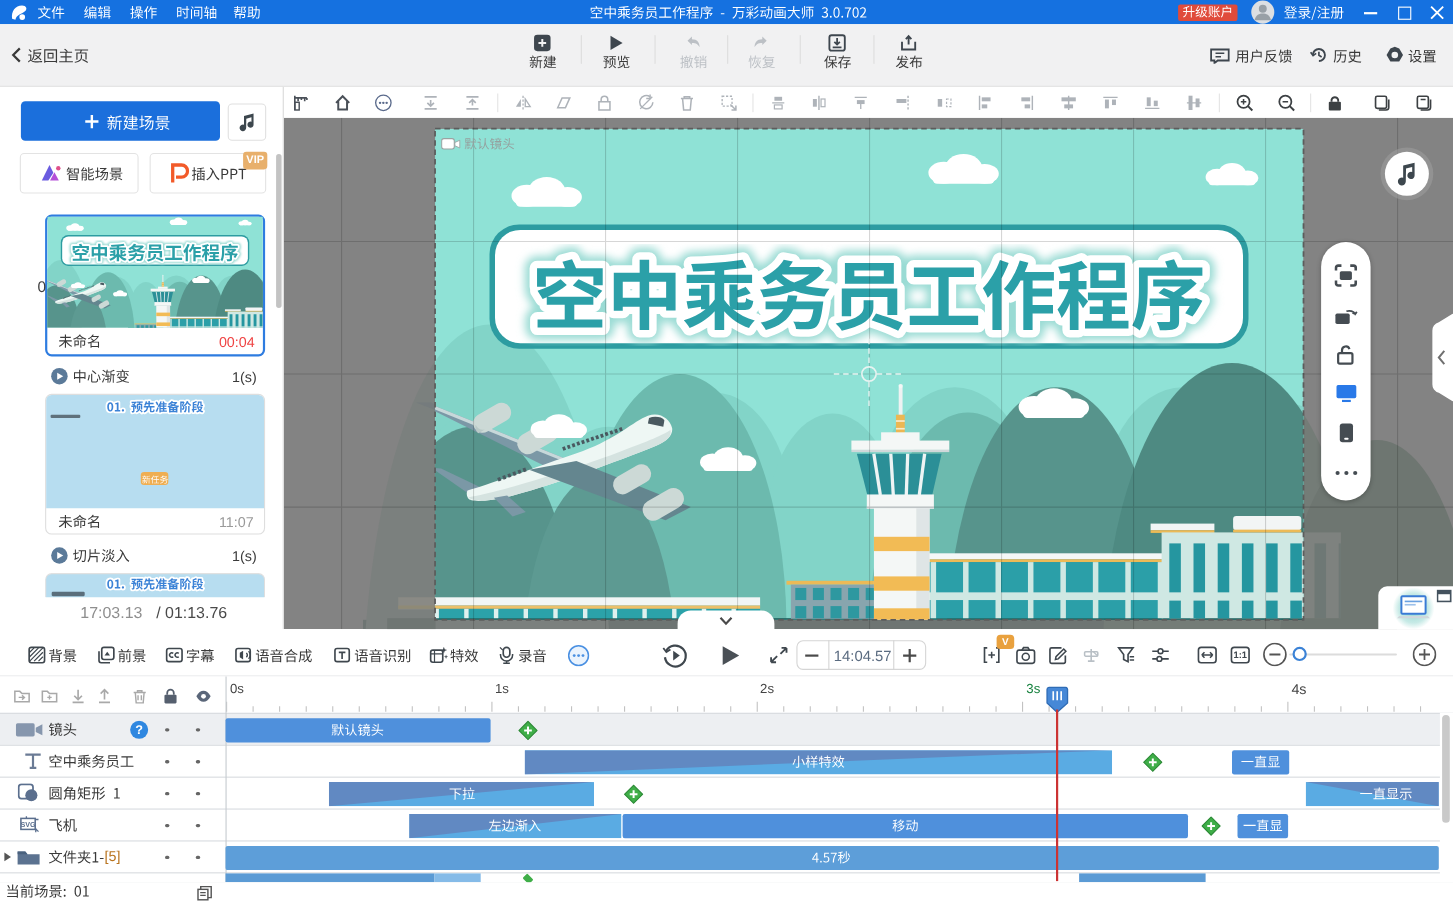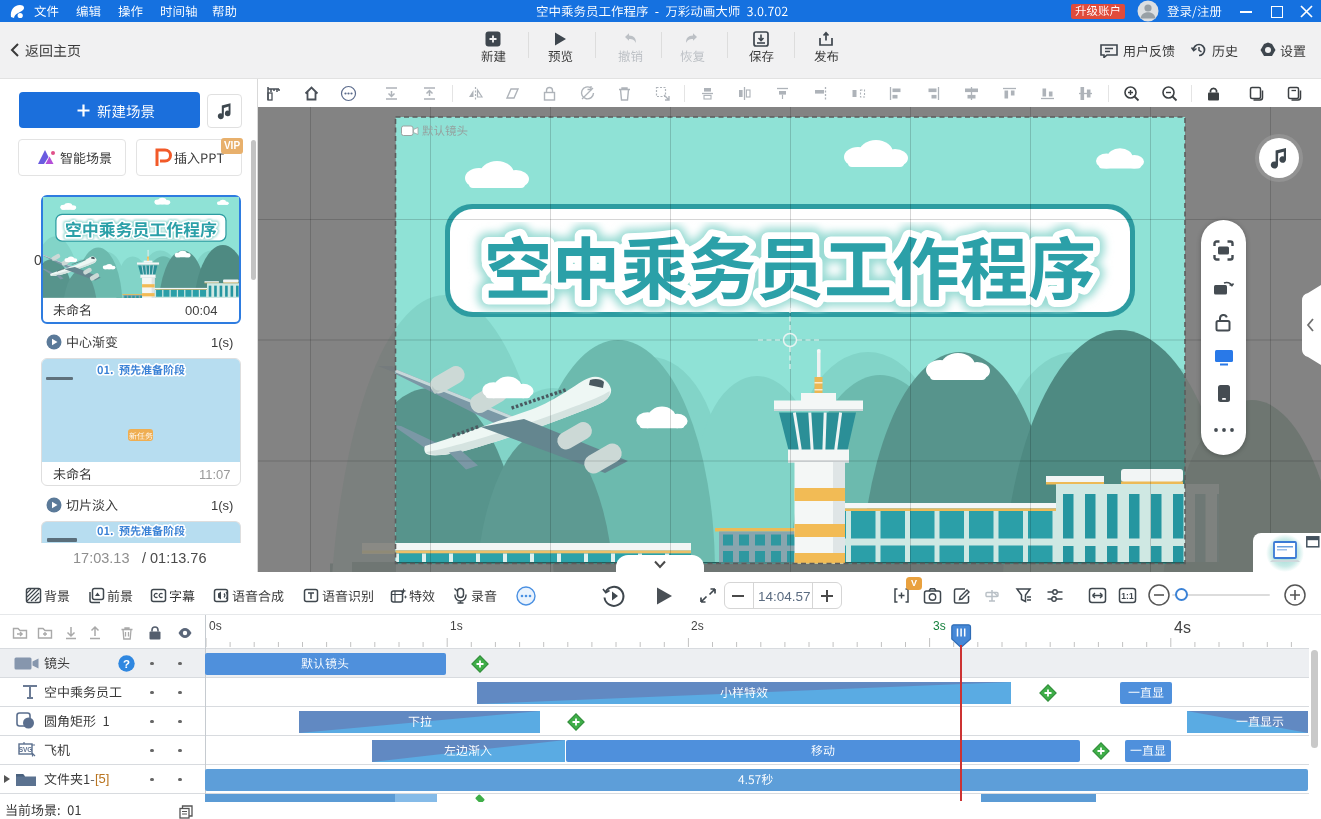--- a/index.html
+++ b/index.html
@@ -721,21 +721,21 @@
       <g transform="translate(484.0,294) scale(0.06800)">
         <path d="M540 -508C640 -459 783 -384 852 -340L934 -436C858 -479 711 -547 617 -590ZM377 -589C290 -524 179 -469 69 -435L137 -326L192 -351L192 -249L432 -249L432 -53L69 -53L69 56L935 56L935 -53L560 -53L560 -249L815 -249L815 -356L203 -356C295 -400 389 -457 460 -515ZM402 -824C414 -798 426 -766 436 -737L62 -737L62 -491L180 -491L180 -628L815 -628L815 -511L940 -511L940 -737L584 -737C570 -774 547 -822 530 -859ZM1434 -850L1434 -676L1088 -676L1088 -169L1208 -169L1208 -224L1434 -224L1434 89L1561 89L1561 -224L1788 -224L1788 -174L1914 -174L1914 -676L1561 -676L1561 -850ZM1208 -342L1208 -558L1434 -558L1434 -342ZM1788 -342L1561 -342L1561 -558L1788 -558ZM2850 -491C2821 -475 2782 -457 2742 -442L2742 -521L2633 -521L2633 -307C2633 -267 2637 -238 2648 -218C2615 -249 2587 -282 2564 -317L2564 -541L2937 -541L2937 -649L2564 -649L2564 -712C2672 -720 2774 -732 2861 -746L2809 -850C2632 -819 2359 -800 2122 -794C2133 -768 2146 -723 2148 -693C2240 -694 2339 -697 2437 -703L2437 -649L2062 -649L2062 -541L2437 -541L2437 -320C2417 -290 2393 -261 2366 -234L2366 -518L2254 -518L2254 -464L2093 -464L2093 -371L2254 -371L2254 -316C2181 -307 2113 -300 2061 -295L2081 -196L2254 -223L2254 -188L2315 -188C2234 -122 2133 -70 2024 -41C2050 -16 2084 30 2102 60C2232 15 2347 -62 2437 -161L2437 89L2564 89L2564 -161C2652 -60 2765 18 2896 63C2913 31 2947 -15 2973 -38C2862 -67 2760 -121 2679 -189C2696 -182 2719 -179 2750 -179C2769 -179 2823 -179 2843 -179C2911 -179 2940 -204 2953 -298C2922 -305 2877 -321 2857 -338C2854 -286 2849 -278 2831 -278C2818 -278 2778 -278 2768 -278C2746 -278 2742 -281 2742 -307L2742 -347C2800 -362 2864 -382 2919 -404ZM3418 -378C3414 -347 3408 -319 3401 -293L3117 -293L3117 -190L3357 -190C3298 -96 3198 -41 3051 -11C3073 12 3109 63 3121 88C3302 38 3420 -44 3488 -190L3757 -190C3742 -97 3724 -47 3703 -31C3690 -21 3676 -20 3655 -20C3625 -20 3553 -21 3487 -27C3507 1 3523 45 3525 76C3590 79 3655 80 3692 77C3738 75 3770 67 3798 40C3837 7 3861 -73 3883 -245C3887 -260 3889 -293 3889 -293L3525 -293C3532 -317 3537 -342 3542 -368ZM3704 -654C3649 -611 3579 -575 3500 -546C3432 -572 3376 -606 3335 -649L3341 -654ZM3360 -851C3310 -765 3216 -675 3073 -611C3096 -591 3130 -546 3143 -518C3185 -540 3223 -563 3258 -587C3289 -556 3324 -528 3363 -504C3261 -478 3152 -461 3043 -452C3061 -425 3081 -377 3089 -348C3231 -364 3373 -392 3501 -437C3616 -394 3752 -370 3905 -359C3920 -390 3948 -438 3972 -464C3856 -469 3747 -481 3652 -501C3756 -555 3842 -624 3901 -712L3827 -759L3808 -754L3433 -754C3451 -777 3467 -801 3482 -826ZM4304 -708L4698 -708L4698 -631L4304 -631ZM4178 -809L4178 -529L4832 -529L4832 -809ZM4428 -309L4428 -222C4428 -155 4398 -62 4054 1C4084 26 4121 72 4137 99C4499 17 4559 -112 4559 -219L4559 -309ZM4536 -43C4650 -5 4811 57 4890 97L4951 -5C4867 -44 4702 -100 4594 -133ZM4136 -465L4136 -97L4261 -97L4261 -354L4746 -354L4746 -111L4878 -111L4878 -465ZM5045 -101L5045 20L5959 20L5959 -101L5565 -101L5565 -620L5903 -620L5903 -746L5100 -746L5100 -620L5428 -620L5428 -101ZM6516 -840C6470 -696 6391 -551 6302 -461C6328 -442 6375 -399 6394 -377C6440 -429 6485 -497 6526 -572L6563 -572L6563 89L6687 89L6687 -133L6960 -133L6960 -245L6687 -245L6687 -358L6947 -358L6947 -467L6687 -467L6687 -572L6972 -572L6972 -686L6582 -686C6600 -727 6617 -769 6631 -810ZM6251 -846C6200 -703 6113 -560 6022 -470C6043 -440 6077 -371 6088 -342C6109 -364 6130 -388 6150 -414L6150 88L6271 88L6271 -600C6308 -668 6341 -739 6367 -809ZM7570 -711L7804 -711L7804 -573L7570 -573ZM7459 -812L7459 -472L7920 -472L7920 -812ZM7451 -226L7451 -125L7626 -125L7626 -37L7388 -37L7388 68L7969 68L7969 -37L7746 -37L7746 -125L7923 -125L7923 -226L7746 -226L7746 -309L7947 -309L7947 -412L7427 -412L7427 -309L7626 -309L7626 -226ZM7340 -839C7263 -805 7140 -775 7029 -757C7042 -732 7057 -692 7063 -665C7102 -670 7143 -677 7185 -684L7185 -568L7041 -568L7041 -457L7169 -457C7133 -360 7076 -252 7020 -187C7039 -157 7065 -107 7076 -73C7115 -123 7153 -194 7185 -271L7185 89L7301 89L7301 -303C7325 -266 7349 -227 7361 -201L7430 -296C7411 -318 7328 -405 7301 -427L7301 -457L7408 -457L7408 -568L7301 -568L7301 -710C7344 -720 7385 -733 7421 -747ZM8370 -406C8417 -385 8473 -358 8524 -332L8252 -332L8252 -231L8525 -231L8525 -35C8525 -22 8520 -18 8500 -18C8482 -17 8409 -18 8350 -20C8366 11 8384 57 8389 90C8476 90 8540 91 8586 74C8633 58 8646 28 8646 -32L8646 -231L8789 -231C8769 -196 8747 -162 8728 -136L8824 -92C8867 -147 8917 -230 8957 -304L8871 -339L8852 -332L8713 -332L8721 -340L8672 -367C8750 -415 8824 -477 8881 -535L8805 -594L8778 -588L8299 -588L8299 -493L8678 -493C8646 -465 8610 -437 8574 -416C8528 -437 8481 -457 8442 -473ZM8459 -826L8490 -747L8109 -747L8109 -474C8109 -326 8103 -116 8019 27C8047 40 8099 74 8120 94C8211 -63 8226 -310 8226 -473L8226 -636L8957 -636L8957 -747L8628 -747C8615 -780 8595 -824 8578 -858Z" fill="none" stroke="#9adbd4" stroke-width="330" stroke-linejoin="round" filter="url(#blurg)"></path>
         <path d="M540 -508C640 -459 783 -384 852 -340L934 -436C858 -479 711 -547 617 -590ZM377 -589C290 -524 179 -469 69 -435L137 -326L192 -351L192 -249L432 -249L432 -53L69 -53L69 56L935 56L935 -53L560 -53L560 -249L815 -249L815 -356L203 -356C295 -400 389 -457 460 -515ZM402 -824C414 -798 426 -766 436 -737L62 -737L62 -491L180 -491L180 -628L815 -628L815 -511L940 -511L940 -737L584 -737C570 -774 547 -822 530 -859ZM1434 -850L1434 -676L1088 -676L1088 -169L1208 -169L1208 -224L1434 -224L1434 89L1561 89L1561 -224L1788 -224L1788 -174L1914 -174L1914 -676L1561 -676L1561 -850ZM1208 -342L1208 -558L1434 -558L1434 -342ZM1788 -342L1561 -342L1561 -558L1788 -558ZM2850 -491C2821 -475 2782 -457 2742 -442L2742 -521L2633 -521L2633 -307C2633 -267 2637 -238 2648 -218C2615 -249 2587 -282 2564 -317L2564 -541L2937 -541L2937 -649L2564 -649L2564 -712C2672 -720 2774 -732 2861 -746L2809 -850C2632 -819 2359 -800 2122 -794C2133 -768 2146 -723 2148 -693C2240 -694 2339 -697 2437 -703L2437 -649L2062 -649L2062 -541L2437 -541L2437 -320C2417 -290 2393 -261 2366 -234L2366 -518L2254 -518L2254 -464L2093 -464L2093 -371L2254 -371L2254 -316C2181 -307 2113 -300 2061 -295L2081 -196L2254 -223L2254 -188L2315 -188C2234 -122 2133 -70 2024 -41C2050 -16 2084 30 2102 60C2232 15 2347 -62 2437 -161L2437 89L2564 89L2564 -161C2652 -60 2765 18 2896 63C2913 31 2947 -15 2973 -38C2862 -67 2760 -121 2679 -189C2696 -182 2719 -179 2750 -179C2769 -179 2823 -179 2843 -179C2911 -179 2940 -204 2953 -298C2922 -305 2877 -321 2857 -338C2854 -286 2849 -278 2831 -278C2818 -278 2778 -278 2768 -278C2746 -278 2742 -281 2742 -307L2742 -347C2800 -362 2864 -382 2919 -404ZM3418 -378C3414 -347 3408 -319 3401 -293L3117 -293L3117 -190L3357 -190C3298 -96 3198 -41 3051 -11C3073 12 3109 63 3121 88C3302 38 3420 -44 3488 -190L3757 -190C3742 -97 3724 -47 3703 -31C3690 -21 3676 -20 3655 -20C3625 -20 3553 -21 3487 -27C3507 1 3523 45 3525 76C3590 79 3655 80 3692 77C3738 75 3770 67 3798 40C3837 7 3861 -73 3883 -245C3887 -260 3889 -293 3889 -293L3525 -293C3532 -317 3537 -342 3542 -368ZM3704 -654C3649 -611 3579 -575 3500 -546C3432 -572 3376 -606 3335 -649L3341 -654ZM3360 -851C3310 -765 3216 -675 3073 -611C3096 -591 3130 -546 3143 -518C3185 -540 3223 -563 3258 -587C3289 -556 3324 -528 3363 -504C3261 -478 3152 -461 3043 -452C3061 -425 3081 -377 3089 -348C3231 -364 3373 -392 3501 -437C3616 -394 3752 -370 3905 -359C3920 -390 3948 -438 3972 -464C3856 -469 3747 -481 3652 -501C3756 -555 3842 -624 3901 -712L3827 -759L3808 -754L3433 -754C3451 -777 3467 -801 3482 -826ZM4304 -708L4698 -708L4698 -631L4304 -631ZM4178 -809L4178 -529L4832 -529L4832 -809ZM4428 -309L4428 -222C4428 -155 4398 -62 4054 1C4084 26 4121 72 4137 99C4499 17 4559 -112 4559 -219L4559 -309ZM4536 -43C4650 -5 4811 57 4890 97L4951 -5C4867 -44 4702 -100 4594 -133ZM4136 -465L4136 -97L4261 -97L4261 -354L4746 -354L4746 -111L4878 -111L4878 -465ZM5045 -101L5045 20L5959 20L5959 -101L5565 -101L5565 -620L5903 -620L5903 -746L5100 -746L5100 -620L5428 -620L5428 -101ZM6516 -840C6470 -696 6391 -551 6302 -461C6328 -442 6375 -399 6394 -377C6440 -429 6485 -497 6526 -572L6563 -572L6563 89L6687 89L6687 -133L6960 -133L6960 -245L6687 -245L6687 -358L6947 -358L6947 -467L6687 -467L6687 -572L6972 -572L6972 -686L6582 -686C6600 -727 6617 -769 6631 -810ZM6251 -846C6200 -703 6113 -560 6022 -470C6043 -440 6077 -371 6088 -342C6109 -364 6130 -388 6150 -414L6150 88L6271 88L6271 -600C6308 -668 6341 -739 6367 -809ZM7570 -711L7804 -711L7804 -573L7570 -573ZM7459 -812L7459 -472L7920 -472L7920 -812ZM7451 -226L7451 -125L7626 -125L7626 -37L7388 -37L7388 68L7969 68L7969 -37L7746 -37L7746 -125L7923 -125L7923 -226L7746 -226L7746 -309L7947 -309L7947 -412L7427 -412L7427 -309L7626 -309L7626 -226ZM7340 -839C7263 -805 7140 -775 7029 -757C7042 -732 7057 -692 7063 -665C7102 -670 7143 -677 7185 -684L7185 -568L7041 -568L7041 -457L7169 -457C7133 -360 7076 -252 7020 -187C7039 -157 7065 -107 7076 -73C7115 -123 7153 -194 7185 -271L7185 89L7301 89L7301 -303C7325 -266 7349 -227 7361 -201L7430 -296C7411 -318 7328 -405 7301 -427L7301 -457L7408 -457L7408 -568L7301 -568L7301 -710C7344 -720 7385 -733 7421 -747ZM8370 -406C8417 -385 8473 -358 8524 -332L8252 -332L8252 -231L8525 -231L8525 -35C8525 -22 8520 -18 8500 -18C8482 -17 8409 -18 8350 -20C8366 11 8384 57 8389 90C8476 90 8540 91 8586 74C8633 58 8646 28 8646 -32L8646 -231L8789 -231C8769 -196 8747 -162 8728 -136L8824 -92C8867 -147 8917 -230 8957 -304L8871 -339L8852 -332L8713 -332L8721 -340L8672 -367C8750 -415 8824 -477 8881 -535L8805 -594L8778 -588L8299 -588L8299 -493L8678 -493C8646 -465 8610 -437 8574 -416C8528 -437 8481 -457 8442 -473ZM8459 -826L8490 -747L8109 -747L8109 -474C8109 -326 8103 -116 8019 27C8047 40 8099 74 8120 94C8211 -63 8226 -310 8226 -473L8226 -636L8957 -636L8957 -747L8628 -747C8615 -780 8595 -824 8578 -858Z" fill="none" stroke="#ffffff" stroke-width="200" stroke-linejoin="round"></path>
         <path d="M540 -508C640 -459 783 -384 852 -340L934 -436C858 -479 711 -547 617 -590ZM377 -589C290 -524 179 -469 69 -435L137 -326L192 -351L192 -249L432 -249L432 -53L69 -53L69 56L935 56L935 -53L560 -53L560 -249L815 -249L815 -356L203 -356C295 -400 389 -457 460 -515ZM402 -824C414 -798 426 -766 436 -737L62 -737L62 -491L180 -491L180 -628L815 -628L815 -511L940 -511L940 -737L584 -737C570 -774 547 -822 530 -859ZM1434 -850L1434 -676L1088 -676L1088 -169L1208 -169L1208 -224L1434 -224L1434 89L1561 89L1561 -224L1788 -224L1788 -174L1914 -174L1914 -676L1561 -676L1561 -850ZM1208 -342L1208 -558L1434 -558L1434 -342ZM1788 -342L1561 -342L1561 -558L1788 -558ZM2850 -491C2821 -475 2782 -457 2742 -442L2742 -521L2633 -521L2633 -307C2633 -267 2637 -238 2648 -218C2615 -249 2587 -282 2564 -317L2564 -541L2937 -541L2937 -649L2564 -649L2564 -712C2672 -720 2774 -732 2861 -746L2809 -850C2632 -819 2359 -800 2122 -794C2133 -768 2146 -723 2148 -693C2240 -694 2339 -697 2437 -703L2437 -649L2062 -649L2062 -541L2437 -541L2437 -320C2417 -290 2393 -261 2366 -234L2366 -518L2254 -518L2254 -464L2093 -464L2093 -371L2254 -371L2254 -316C2181 -307 2113 -300 2061 -295L2081 -196L2254 -223L2254 -188L2315 -188C2234 -122 2133 -70 2024 -41C2050 -16 2084 30 2102 60C2232 15 2347 -62 2437 -161L2437 89L2564 89L2564 -161C2652 -60 2765 18 2896 63C2913 31 2947 -15 2973 -38C2862 -67 2760 -121 2679 -189C2696 -182 2719 -179 2750 -179C2769 -179 2823 -179 2843 -179C2911 -179 2940 -204 2953 -298C2922 -305 2877 -321 2857 -338C2854 -286 2849 -278 2831 -278C2818 -278 2778 -278 2768 -278C2746 -278 2742 -281 2742 -307L2742 -347C2800 -362 2864 -382 2919 -404ZM3418 -378C3414 -347 3408 -319 3401 -293L3117 -293L3117 -190L3357 -190C3298 -96 3198 -41 3051 -11C3073 12 3109 63 3121 88C3302 38 3420 -44 3488 -190L3757 -190C3742 -97 3724 -47 3703 -31C3690 -21 3676 -20 3655 -20C3625 -20 3553 -21 3487 -27C3507 1 3523 45 3525 76C3590 79 3655 80 3692 77C3738 75 3770 67 3798 40C3837 7 3861 -73 3883 -245C3887 -260 3889 -293 3889 -293L3525 -293C3532 -317 3537 -342 3542 -368ZM3704 -654C3649 -611 3579 -575 3500 -546C3432 -572 3376 -606 3335 -649L3341 -654ZM3360 -851C3310 -765 3216 -675 3073 -611C3096 -591 3130 -546 3143 -518C3185 -540 3223 -563 3258 -587C3289 -556 3324 -528 3363 -504C3261 -478 3152 -461 3043 -452C3061 -425 3081 -377 3089 -348C3231 -364 3373 -392 3501 -437C3616 -394 3752 -370 3905 -359C3920 -390 3948 -438 3972 -464C3856 -469 3747 -481 3652 -501C3756 -555 3842 -624 3901 -712L3827 -759L3808 -754L3433 -754C3451 -777 3467 -801 3482 -826ZM4304 -708L4698 -708L4698 -631L4304 -631ZM4178 -809L4178 -529L4832 -529L4832 -809ZM4428 -309L4428 -222C4428 -155 4398 -62 4054 1C4084 26 4121 72 4137 99C4499 17 4559 -112 4559 -219L4559 -309ZM4536 -43C4650 -5 4811 57 4890 97L4951 -5C4867 -44 4702 -100 4594 -133ZM4136 -465L4136 -97L4261 -97L4261 -354L4746 -354L4746 -111L4878 -111L4878 -465ZM5045 -101L5045 20L5959 20L5959 -101L5565 -101L5565 -620L5903 -620L5903 -746L5100 -746L5100 -620L5428 -620L5428 -101ZM6516 -840C6470 -696 6391 -551 6302 -461C6328 -442 6375 -399 6394 -377C6440 -429 6485 -497 6526 -572L6563 -572L6563 89L6687 89L6687 -133L6960 -133L6960 -245L6687 -245L6687 -358L6947 -358L6947 -467L6687 -467L6687 -572L6972 -572L6972 -686L6582 -686C6600 -727 6617 -769 6631 -810ZM6251 -846C6200 -703 6113 -560 6022 -470C6043 -440 6077 -371 6088 -342C6109 -364 6130 -388 6150 -414L6150 88L6271 88L6271 -600C6308 -668 6341 -739 6367 -809ZM7570 -711L7804 -711L7804 -573L7570 -573ZM7459 -812L7459 -472L7920 -472L7920 -812ZM7451 -226L7451 -125L7626 -125L7626 -37L7388 -37L7388 68L7969 68L7969 -37L7746 -37L7746 -125L7923 -125L7923 -226L7746 -226L7746 -309L7947 -309L7947 -412L7427 -412L7427 -309L7626 -309L7626 -226ZM7340 -839C7263 -805 7140 -775 7029 -757C7042 -732 7057 -692 7063 -665C7102 -670 7143 -677 7185 -684L7185 -568L7041 -568L7041 -457L7169 -457C7133 -360 7076 -252 7020 -187C7039 -157 7065 -107 7076 -73C7115 -123 7153 -194 7185 -271L7185 89L7301 89L7301 -303C7325 -266 7349 -227 7361 -201L7430 -296C7411 -318 7328 -405 7301 -427L7301 -457L7408 -457L7408 -568L7301 -568L7301 -710C7344 -720 7385 -733 7421 -747ZM8370 -406C8417 -385 8473 -358 8524 -332L8252 -332L8252 -231L8525 -231L8525 -35C8525 -22 8520 -18 8500 -18C8482 -17 8409 -18 8350 -20C8366 11 8384 57 8389 90C8476 90 8540 91 8586 74C8633 58 8646 28 8646 -32L8646 -231L8789 -231C8769 -196 8747 -162 8728 -136L8824 -92C8867 -147 8917 -230 8957 -304L8871 -339L8852 -332L8713 -332L8721 -340L8672 -367C8750 -415 8824 -477 8881 -535L8805 -594L8778 -588L8299 -588L8299 -493L8678 -493C8646 -465 8610 -437 8574 -416C8528 -437 8481 -457 8442 -473ZM8459 -826L8490 -747L8109 -747L8109 -474C8109 -326 8103 -116 8019 27C8047 40 8099 74 8120 94C8211 -63 8226 -310 8226 -473L8226 -636L8957 -636L8957 -747L8628 -747C8615 -780 8595 -824 8578 -858Z" fill="#2ba0a8"></path>
       </g>
     </g>
   </svg>
 <svg class="tp" style="left:53.0px;top:315.0px">
     <path transform="scale(0.01300)" d="M459 -839L459 -676L133 -676L133 -602L459 -602L459 -429L62 -429L62 -355L416 -355C326 -226 174 -101 34 -39C51 -24 76 5 89 24C221 -44 362 -163 459 -296L459 80L538 80L538 -300C636 -166 778 -42 911 25C924 5 949 -25 966 -40C826 -101 673 -226 581 -355L942 -355L942 -429L538 -429L538 -602L874 -602L874 -676L538 -676L538 -839ZM1505 -852C1411 -718 1219 -591 1034 -542C1050 -522 1068 -491 1078 -469C1151 -493 1226 -529 1296 -571L1296 -508L1696 -508L1696 -575C1765 -532 1839 -497 1911 -474C1924 -496 1948 -529 1967 -546C1808 -586 1638 -683 1547 -786L1565 -809ZM1304 -576C1378 -622 1447 -677 1503 -735C1555 -677 1621 -622 1694 -576ZM1128 -425L1128 3L1197 3L1197 -82L1433 -82L1433 -425ZM1197 -358L1362 -358L1362 -149L1197 -149ZM1539 -425L1539 81L1612 81L1612 -357L1804 -357L1804 -143C1804 -131 1800 -127 1786 -126C1772 -126 1724 -126 1668 -127C1677 -106 1687 -78 1690 -57C1766 -57 1813 -57 1841 -69C1870 -82 1877 -103 1877 -143L1877 -425ZM2263 -529C2314 -494 2373 -446 2417 -406C2300 -344 2171 -299 2047 -273C2061 -256 2079 -224 2086 -204C2141 -217 2197 -233 2252 -253L2252 79L2327 79L2327 27L2773 27L2773 79L2849 79L2849 -340L2451 -340C2617 -429 2762 -553 2844 -713L2794 -744L2781 -740L2427 -740C2451 -768 2473 -797 2492 -826L2406 -843C2347 -747 2233 -636 2069 -559C2087 -546 2111 -519 2122 -501C2217 -550 2296 -609 2361 -671L2733 -671C2674 -583 2587 -508 2487 -445C2440 -486 2374 -536 2321 -572ZM2773 -42L2327 -42L2327 -271L2773 -271Z" fill="#3a3a3a"></path>
   </svg>
-<div class="t" style="left:185px;top:303px;font-size:13px;color:#404040">00:04</div>
+<div class="t" style="left:199px;top:303px;font-size:13px;color:#ef4444">00:04</div>
 <svg class="a" style="left:46px;top:334px" width="16" height="16">
     <circle cx="8" cy="8" r="7.5" fill="#5b7a99"></circle>
     <path d="M6 4.8 L11.5 8 L6 11.2 Z" fill="#fff"></path>
   </svg>
 <svg class="tp" style="left:66.0px;top:347.0px">
     <path transform="scale(0.01300)" d="M458 -840L458 -661L96 -661L96 -186L171 -186L171 -248L458 -248L458 79L537 79L537 -248L825 -248L825 -191L902 -191L902 -661L537 -661L537 -840ZM171 -322L171 -588L458 -588L458 -322ZM825 -322L537 -322L537 -588L825 -588ZM1295 -561L1295 -65C1295 34 1327 62 1435 62C1458 62 1612 62 1637 62C1750 62 1773 6 1784 -184C1763 -190 1731 -204 1712 -218C1705 -45 1696 -9 1634 -9C1599 -9 1468 -9 1441 -9C1384 -9 1373 -18 1373 -65L1373 -561ZM1135 -486C1120 -367 1087 -210 1044 -108L1120 -76C1161 -184 1192 -353 1207 -472ZM1761 -485C1817 -367 1872 -208 1892 -105L1966 -135C1945 -238 1889 -392 1831 -512ZM1342 -756C1437 -689 1555 -590 1611 -527L1665 -584C1607 -647 1487 -741 1393 -805ZM2081 -776C2137 -745 2209 -697 2243 -665L2289 -726C2253 -756 2180 -800 2126 -829ZM2038 -506C2095 -477 2170 -433 2207 -404L2251 -465C2212 -493 2137 -534 2080 -561ZM2058 27L2126 67C2169 -25 2220 -148 2257 -253L2197 -292C2156 -180 2099 -50 2058 27ZM2298 -329C2306 -338 2336 -344 2368 -344L2441 -344L2441 -208C2375 -193 2315 -179 2268 -169L2286 -98L2441 -139L2441 76L2508 76L2508 -157L2616 -186L2609 -249L2508 -224L2508 -344L2602 -344L2602 -412L2508 -412L2508 -564L2441 -564L2441 -412L2358 -412C2383 -482 2407 -565 2425 -651L2606 -651L2606 -720L2439 -720C2446 -756 2452 -792 2456 -827L2387 -838C2384 -799 2378 -759 2372 -720L2285 -720L2285 -651L2359 -651C2343 -569 2325 -500 2317 -475C2304 -430 2291 -397 2275 -392C2283 -376 2294 -343 2298 -329ZM2644 -748L2644 -417C2644 -259 2635 -99 2558 39C2575 50 2598 67 2611 82C2697 -68 2710 -235 2710 -416L2710 -457L2811 -457L2811 76L2877 76L2877 -457L2958 -457L2958 -522L2710 -522L2710 -697C2789 -712 2876 -734 2938 -764L2893 -827C2833 -795 2731 -767 2644 -748ZM3223 -629C3193 -558 3143 -486 3088 -438C3105 -429 3133 -409 3147 -397C3200 -450 3257 -530 3290 -611ZM3691 -591C3752 -534 3825 -450 3861 -396L3920 -435C3885 -487 3812 -567 3747 -623ZM3432 -831C3450 -803 3470 -767 3483 -738L3070 -738L3070 -671L3347 -671L3347 -367L3422 -367L3422 -671L3576 -671L3576 -368L3651 -368L3651 -671L3930 -671L3930 -738L3567 -738C3554 -769 3527 -816 3504 -849ZM3133 -339L3133 -272L3213 -272C3266 -193 3338 -128 3424 -75C3312 -30 3183 -1 3052 16C3065 32 3083 63 3089 82C3233 59 3375 22 3499 -34C3617 24 3758 62 3913 82C3922 62 3940 33 3956 16C3815 1 3686 -29 3576 -74C3680 -133 3766 -210 3823 -309L3775 -342L3762 -339ZM3296 -272L3709 -272C3658 -206 3585 -152 3500 -109C3416 -153 3347 -207 3296 -272Z" fill="#3a3a3a"></path>
   </svg>
 <div class="t" style="left:211px;top:335px;font-size:13px;color:#3a3a3a">1(s)</div>
 <div class="a" style="left:41px;top:358px;width:200px;height:128px;background:#fff;border:1px solid #dedede;border-radius:6px"></div>
 <div class="a" style="left:42px;top:359px;width:198px;height:103px;background:#b7ddf0;border-radius:5px 5px 0 0"></div>
@@ -921,21 +921,21 @@
     <path d="M1.5 8 C3.5 4.5 5.5 3 8 3 C10.5 3 12.5 4.5 14.5 8 C12.5 11.5 10.5 13 8 13 C5.5 13 3.5 11.5 1.5 8 Z" fill="#5a6679"></path>
     <circle cx="8" cy="8" r="2.2" fill="#fff"></circle>
   </svg>
 <svg class="a" style="left:205px;top:615px" width="1104" height="33" viewBox="205 615 1104 33">
     <path d="M206.0 638 V647 M230.1 642 V647 M254.2 642 V647 M278.4 642 V647 M302.5 642 V647 M326.6 642 V647 M350.7 642 V647 M374.8 642 V647 M399.0 642 V647 M423.1 642 V647 M447.2 638 V647 M471.3 642 V647 M495.4 642 V647 M519.6 642 V647 M543.7 642 V647 M567.8 642 V647 M591.9 642 V647 M616.0 642 V647 M640.2 642 V647 M664.3 642 V647 M688.4 638 V647 M712.5 642 V647 M736.6 642 V647 M760.8 642 V647 M784.9 642 V647 M809.0 642 V647 M833.1 642 V647 M857.2 642 V647 M881.4 642 V647 M905.5 642 V647 M929.6 638 V647 M953.7 642 V647 M977.8 642 V647 M1002.0 642 V647 M1026.1 642 V647 M1050.2 642 V647 M1074.3 642 V647 M1098.4 642 V647 M1122.6 642 V647 M1146.7 642 V647 M1170.8 638 V647 M1194.9 642 V647 M1219.0 642 V647 M1243.2 642 V647 M1267.3 642 V647 M1291.4 642 V647" stroke="#c2c2c2" stroke-width="1"></path>
   </svg>
 <div class="t" style="left:209px;top:619px;font-size:12px;color:#444">0s</div>
 <div class="t" style="left:450px;top:619px;font-size:12px;color:#444">1s</div>
 <div class="t" style="left:691px;top:619px;font-size:12px;color:#444">2s</div>
 <div class="t" style="left:933px;top:619px;font-size:12px;color:#15803d">3s</div>
-<div class="t" style="left:1174px;top:619px;font-size:16px;color:#444">4s</div>
+<div class="t" style="left:1174px;top:619px;font-size:13px;color:#444">4s</div>
 <div class="a" style="left:0;top:648px;width:1321px;height:29px;background:#edeff2"></div>
 <div class="a" style="left:0;top:648px;width:1321px;height:1px;background:#d8dbdf"></div>
 <div class="a" style="left:0;top:677px;width:1321px;height:1px;background:#d8dbdf"></div>
 <div class="a" style="left:0;top:706px;width:1321px;height:1px;background:#d8dbdf"></div>
 <div class="a" style="left:0;top:735px;width:1321px;height:1px;background:#d8dbdf"></div>
 <div class="a" style="left:0;top:764px;width:1321px;height:1px;background:#d8dbdf"></div>
 <div class="a" style="left:0;top:793px;width:1321px;height:1px;background:#d8dbdf"></div>
 <div class="a" style="left:0;top:802px;width:1321px;height:1px;background:#d8dbdf"></div>
 <div class="a" style="left:205px;top:615px;width:1px;height:187px;background:#c6cbd0"></div>
 <svg class="a" style="left:14px;top:655px" width="26" height="17">

